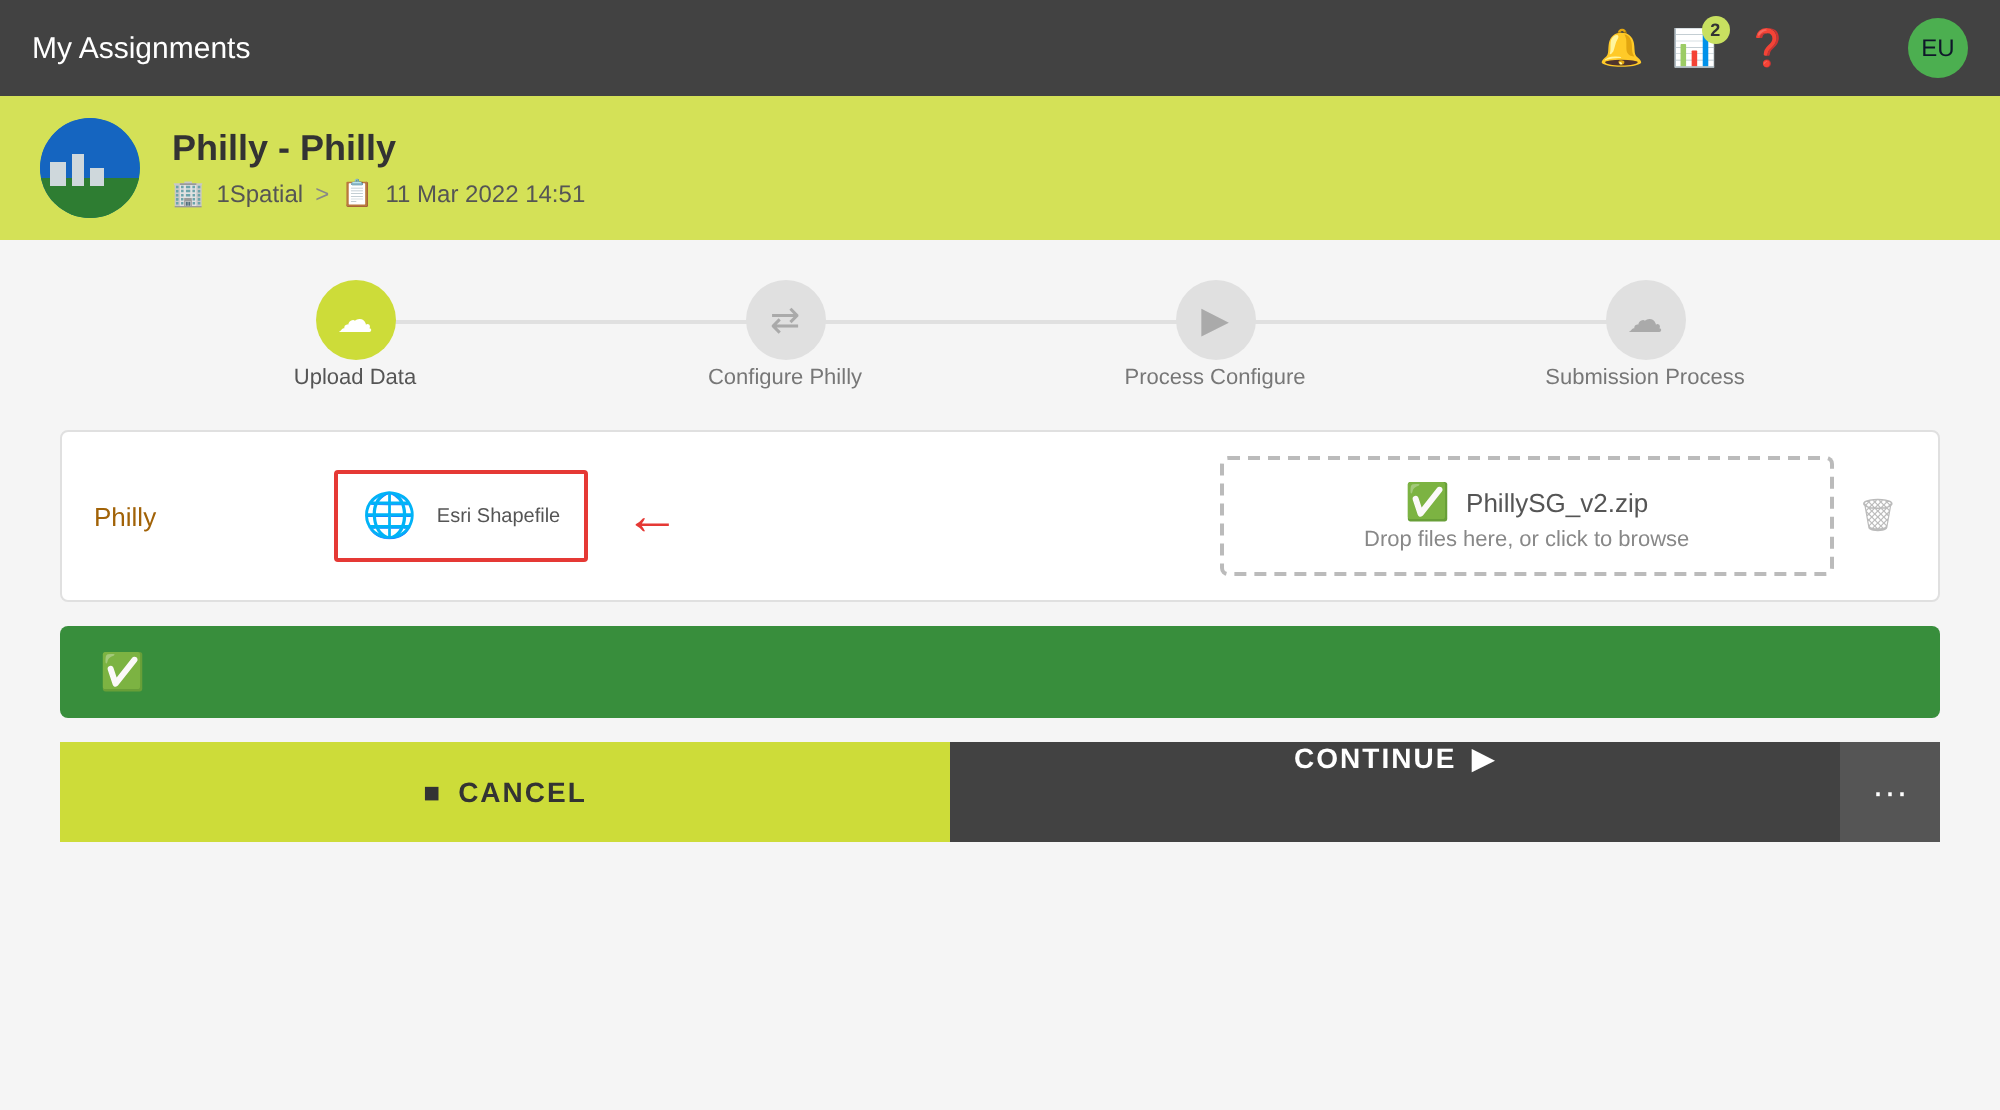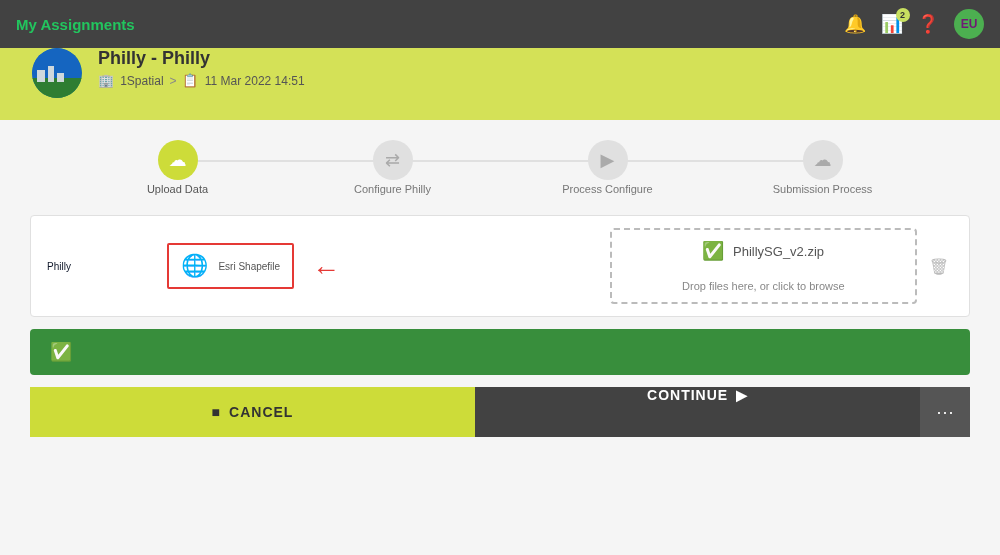--- a/index.html
+++ b/index.html
@@ -8,23 +8,23 @@
     
     .navbar {
       background: #424242;
       height: 48px;
       display: flex;
       align-items: center;
       justify-content: space-between;
       padding: 0 16px;
     }
     .navbar-title {
-      color: #22c55e;
+      color: #ffffff;
       font-size: 15px;
-      font-weight: 700;
+      font-weight: 400;
     }
     .navbar-icons {
       display: flex;
       align-items: center;
       gap: 14px;
     }
     .navbar-icon {
       color: #ccc;
       font-size: 18px;
       cursor: pointer;
@@ -43,36 +43,37 @@
       height: 14px;
       display: flex;
       align-items: center;
       justify-content: center;
     }
     .avatar-circle {
       width: 30px;
       height: 30px;
       border-radius: 50%;
       background: #4caf50;
-      color: #701a75;
+      color: #0f172a;
       font-size: 12px;
-      font-weight: bold;
-      display: flex;
-      align-items: center;
-      justify-content: center;
-      cursor: pointer;
+      font-weight: normal;
+      display: flex;
+      align-items: center;
+      justify-content: center;
+      cursor: pointer;
+      margin-left: 45px;
     }
 
     
     .header-banner {
       background: #d4e157;
       height: 72px;
       display: flex;
-      align-items: flex-start;
-      padding: 0 32px;
+      align-items: center;
+      padding: 0 20px;
       gap: 16px;
     }
     .project-thumb {
       width: 50px;
       height: 50px;
       border-radius: 50%;
       background: linear-gradient(135deg, #1565c0 30%, #4caf50 70%);
       overflow: hidden;
       display: flex;
       align-items: center;
@@ -167,21 +168,21 @@
       font-size: 12px;
       font-weight: 600;
       color: #555;
     }
     .table-row {
       display: grid;
       grid-template-columns: 120px 1fr 100px 1fr;
       padding: 12px 16px;
       align-items: center;
     }
-    .cell-dataset { font-size: 10px; color: #0f172a; }
+    .cell-dataset { font-size: 13px; color: #a16207; }
     .file-type-cell {
       display: flex;
       align-items: center;
       gap: 10px;
       border: 2px solid #e53935;
       padding: 8px 12px;
       border-radius: 2px;
       margin-right: 8px;
     }
     .file-type-label { font-size: 10px; color: #555; }
@@ -215,21 +216,21 @@
       min-height: 60px;
       cursor: pointer;
     }
     .upload-file-row {
       display: flex;
       align-items: center;
       gap: 8px;
     }
     .check-icon { color: #4caf50; font-size: 18px; }
     .file-name { font-size: 13px; color: #555; font-weight: 500; }
-    .drop-hint { font-size: 11px; color: #888; margin-top: 18px; }
+    .drop-hint { font-size: 11px; color: #888; margin-top: 2px; }
     .delete-btn {
       margin-left: 8px;
       color: #bbb;
       font-size: 16px;
       cursor: pointer;
       padding: 4px;
     }
 
     
     .status-bar {

